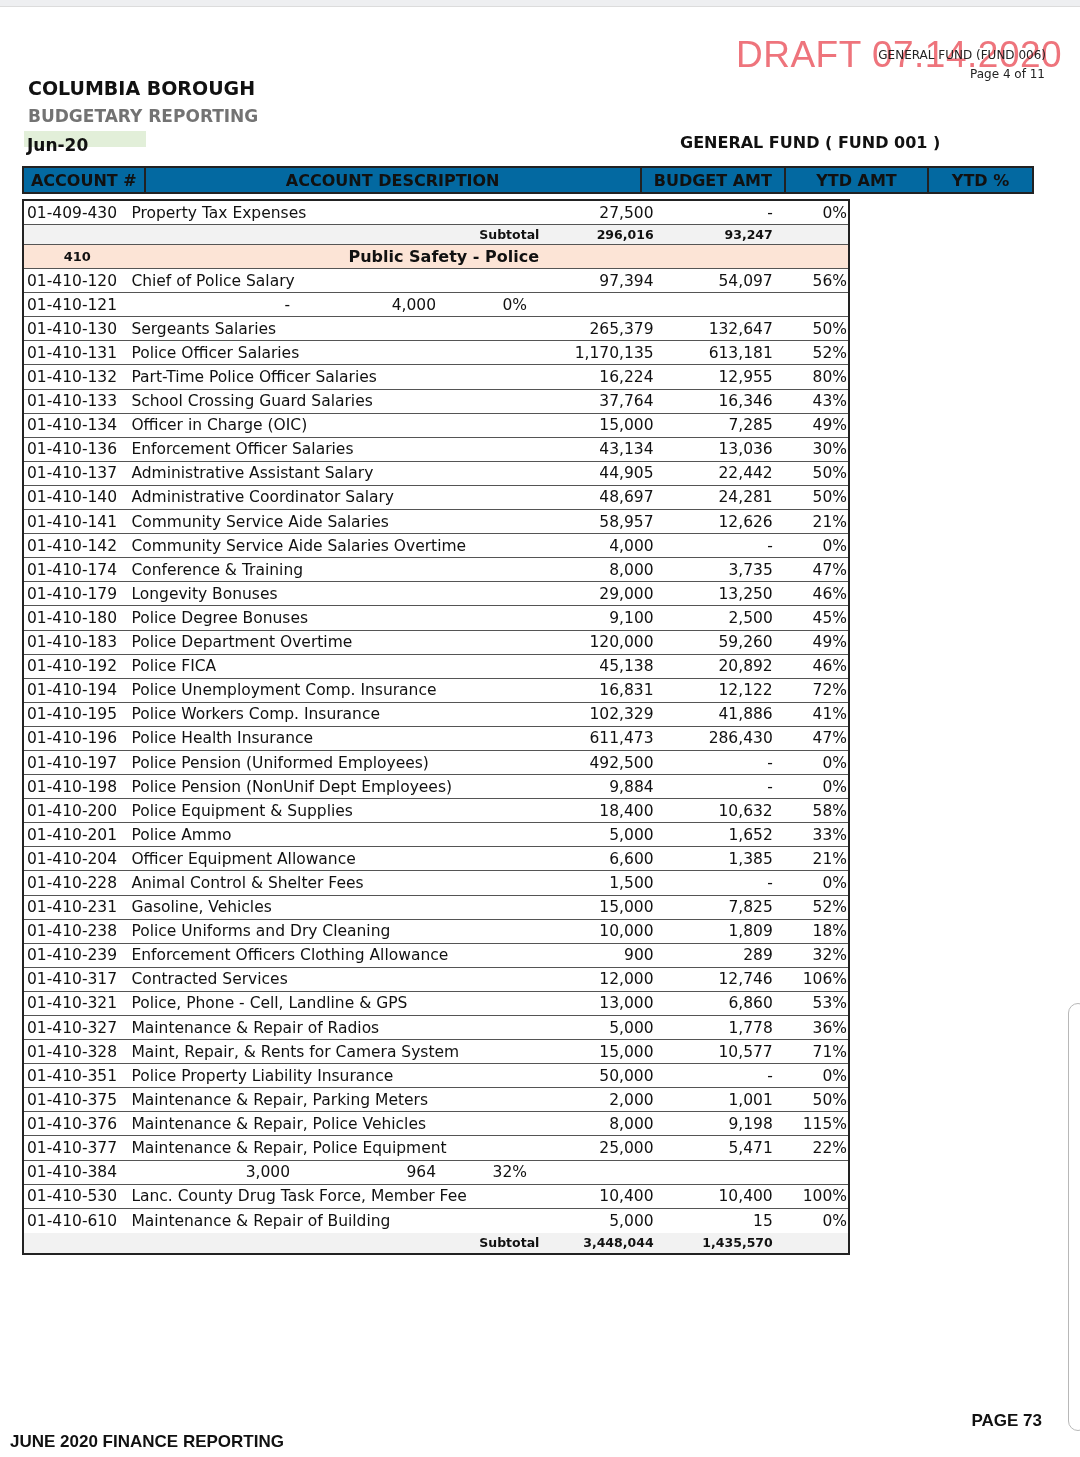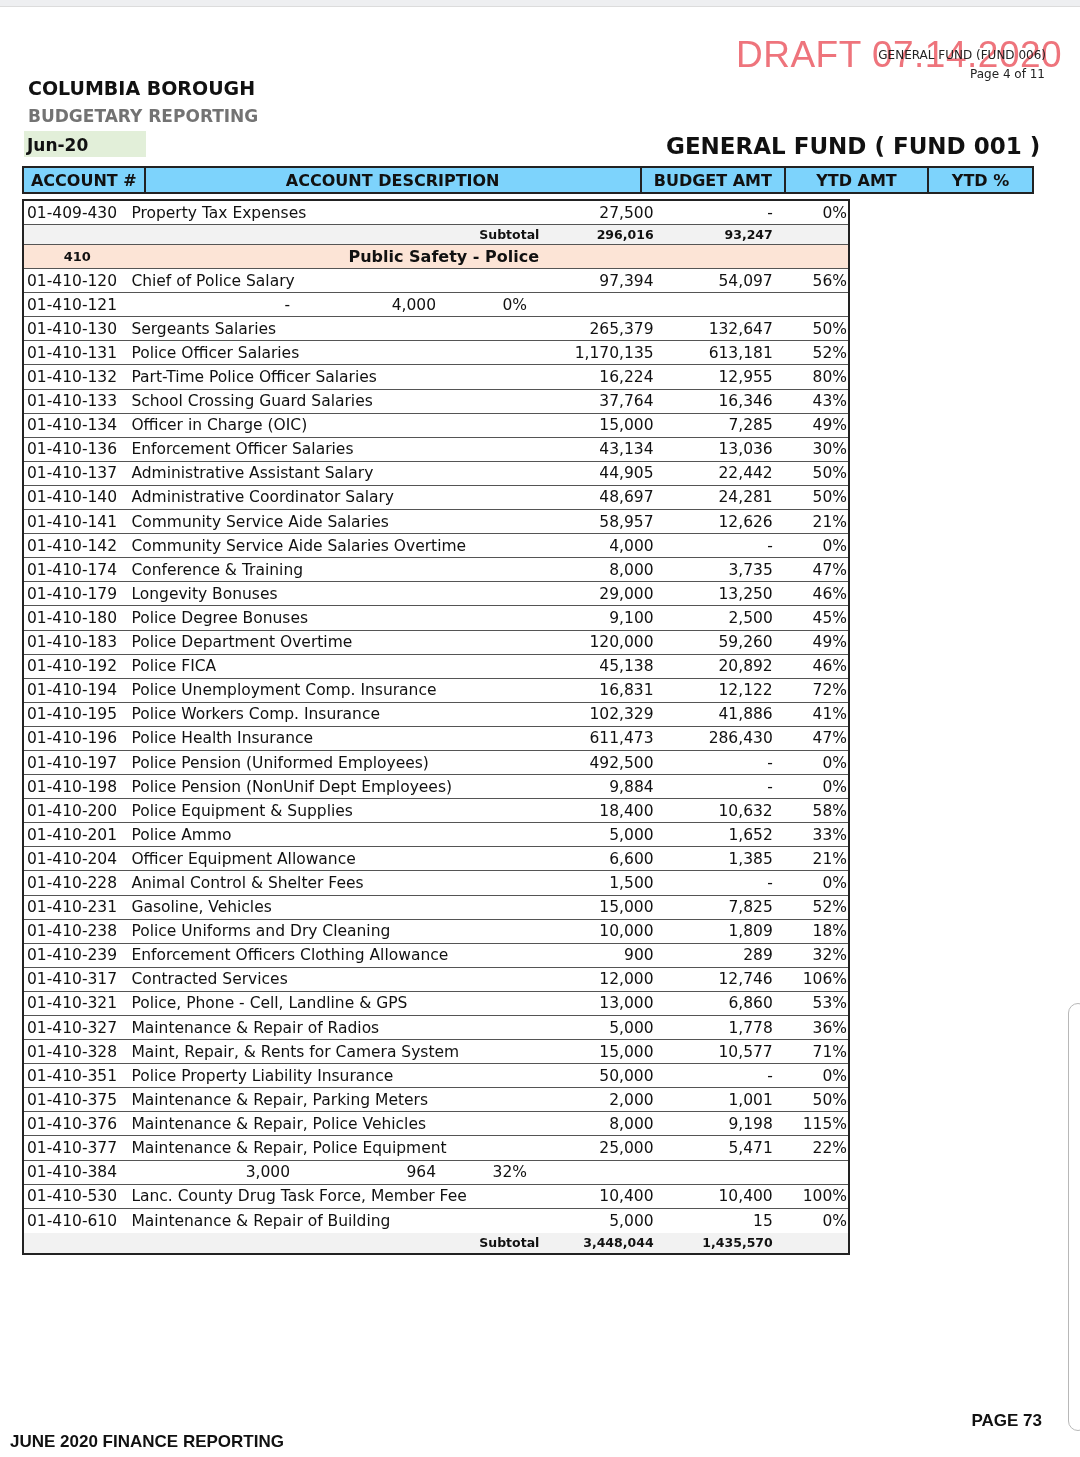--- a/index.html
+++ b/index.html
@@ -7,24 +7,24 @@
   body { position: relative; font-family: "DejaVu Sans", "Liberation Sans", sans-serif; color: #111; }
 
   .topbar { position: absolute; left: 0; top: 0; width: 1080px; height: 7px; background: #eeeff1; border-bottom: 1px solid #dcdcdc; }
 
   .draft { position: absolute; left: 736px; top: 34px; font-family: "Liberation Sans", sans-serif; font-size: 37px; color: rgba(232, 70, 80, 0.75); letter-spacing: 0.5px; white-space: nowrap; }
   .hdr-fund-small { position: absolute; right: 34px; top: 48px; font-size: 12px; color: #222; white-space: nowrap; }
   .hdr-page-small { position: absolute; right: 35px; top: 67px; font-size: 12px; color: #222; white-space: nowrap; }
 
   .org { position: absolute; left: 28px; top: 77px; font-size: 19px; font-weight: bold; color: #111; white-space: nowrap; }
   .report { position: absolute; left: 28px; top: 106px; font-size: 17px; font-weight: bold; color: #737373; white-space: nowrap; }
-  .period { position: absolute; left: 24px; top: 131px; width: 122px; height: 26px; background: #e2efd9; font-size: 17px; font-weight: bold; padding: 4px 0 0 3px; white-space: nowrap; }
-  .fund-title { position: absolute; left: 666px; top: 133px; font-size: 23px; font-weight: bold; white-space: nowrap; }
-
-  .thead { position: absolute; left: 22px; top: 166px; width: 1012px; height: 28px; background: #7dd3fc; border: 2px solid #222; display: flex; }
+  .period { position: absolute; left: 24px; top: 131px; width: 122px; height: 16px; background: #e2efd9; font-size: 17px; font-weight: bold; padding: 4px 0 0 3px; white-space: nowrap; }
+  .fund-title { position: absolute; left: 680px; top: 133px; font-size: 16px; font-weight: bold; white-space: nowrap; }
+
+  .thead { position: absolute; left: 22px; top: 166px; width: 1012px; height: 28px; background: #0369a1; border: 2px solid #222; display: flex; }
   .thead .th { height: 100%; border-right: 2px solid #222; font-size: 16px; font-weight: bold; display: flex; align-items: center; justify-content: center; white-space: nowrap; }
   .thead .th:last-child { border-right: none; }
 
   .tbody { position: absolute; left: 22px; top: 199px; width: 828px; border: 2px solid #222; }
   .row { display: flex; height: 24.1px; border-bottom: 1.5px solid #555; align-items: center; font-size: 15.5px; }
   .row:last-child { border-bottom: none; }
   .row.subtotal { height: 20px; background: #f2f2f2; font-size: 12.5px; font-weight: bold; }
   .row.section { height: 24px; background: #fce4d6; font-weight: bold; }
   .c-acct { width: 126px; padding-left: 3px; white-space: nowrap; }
   .c-desc { width: 504px; padding-left: 4px; white-space: nowrap; }

